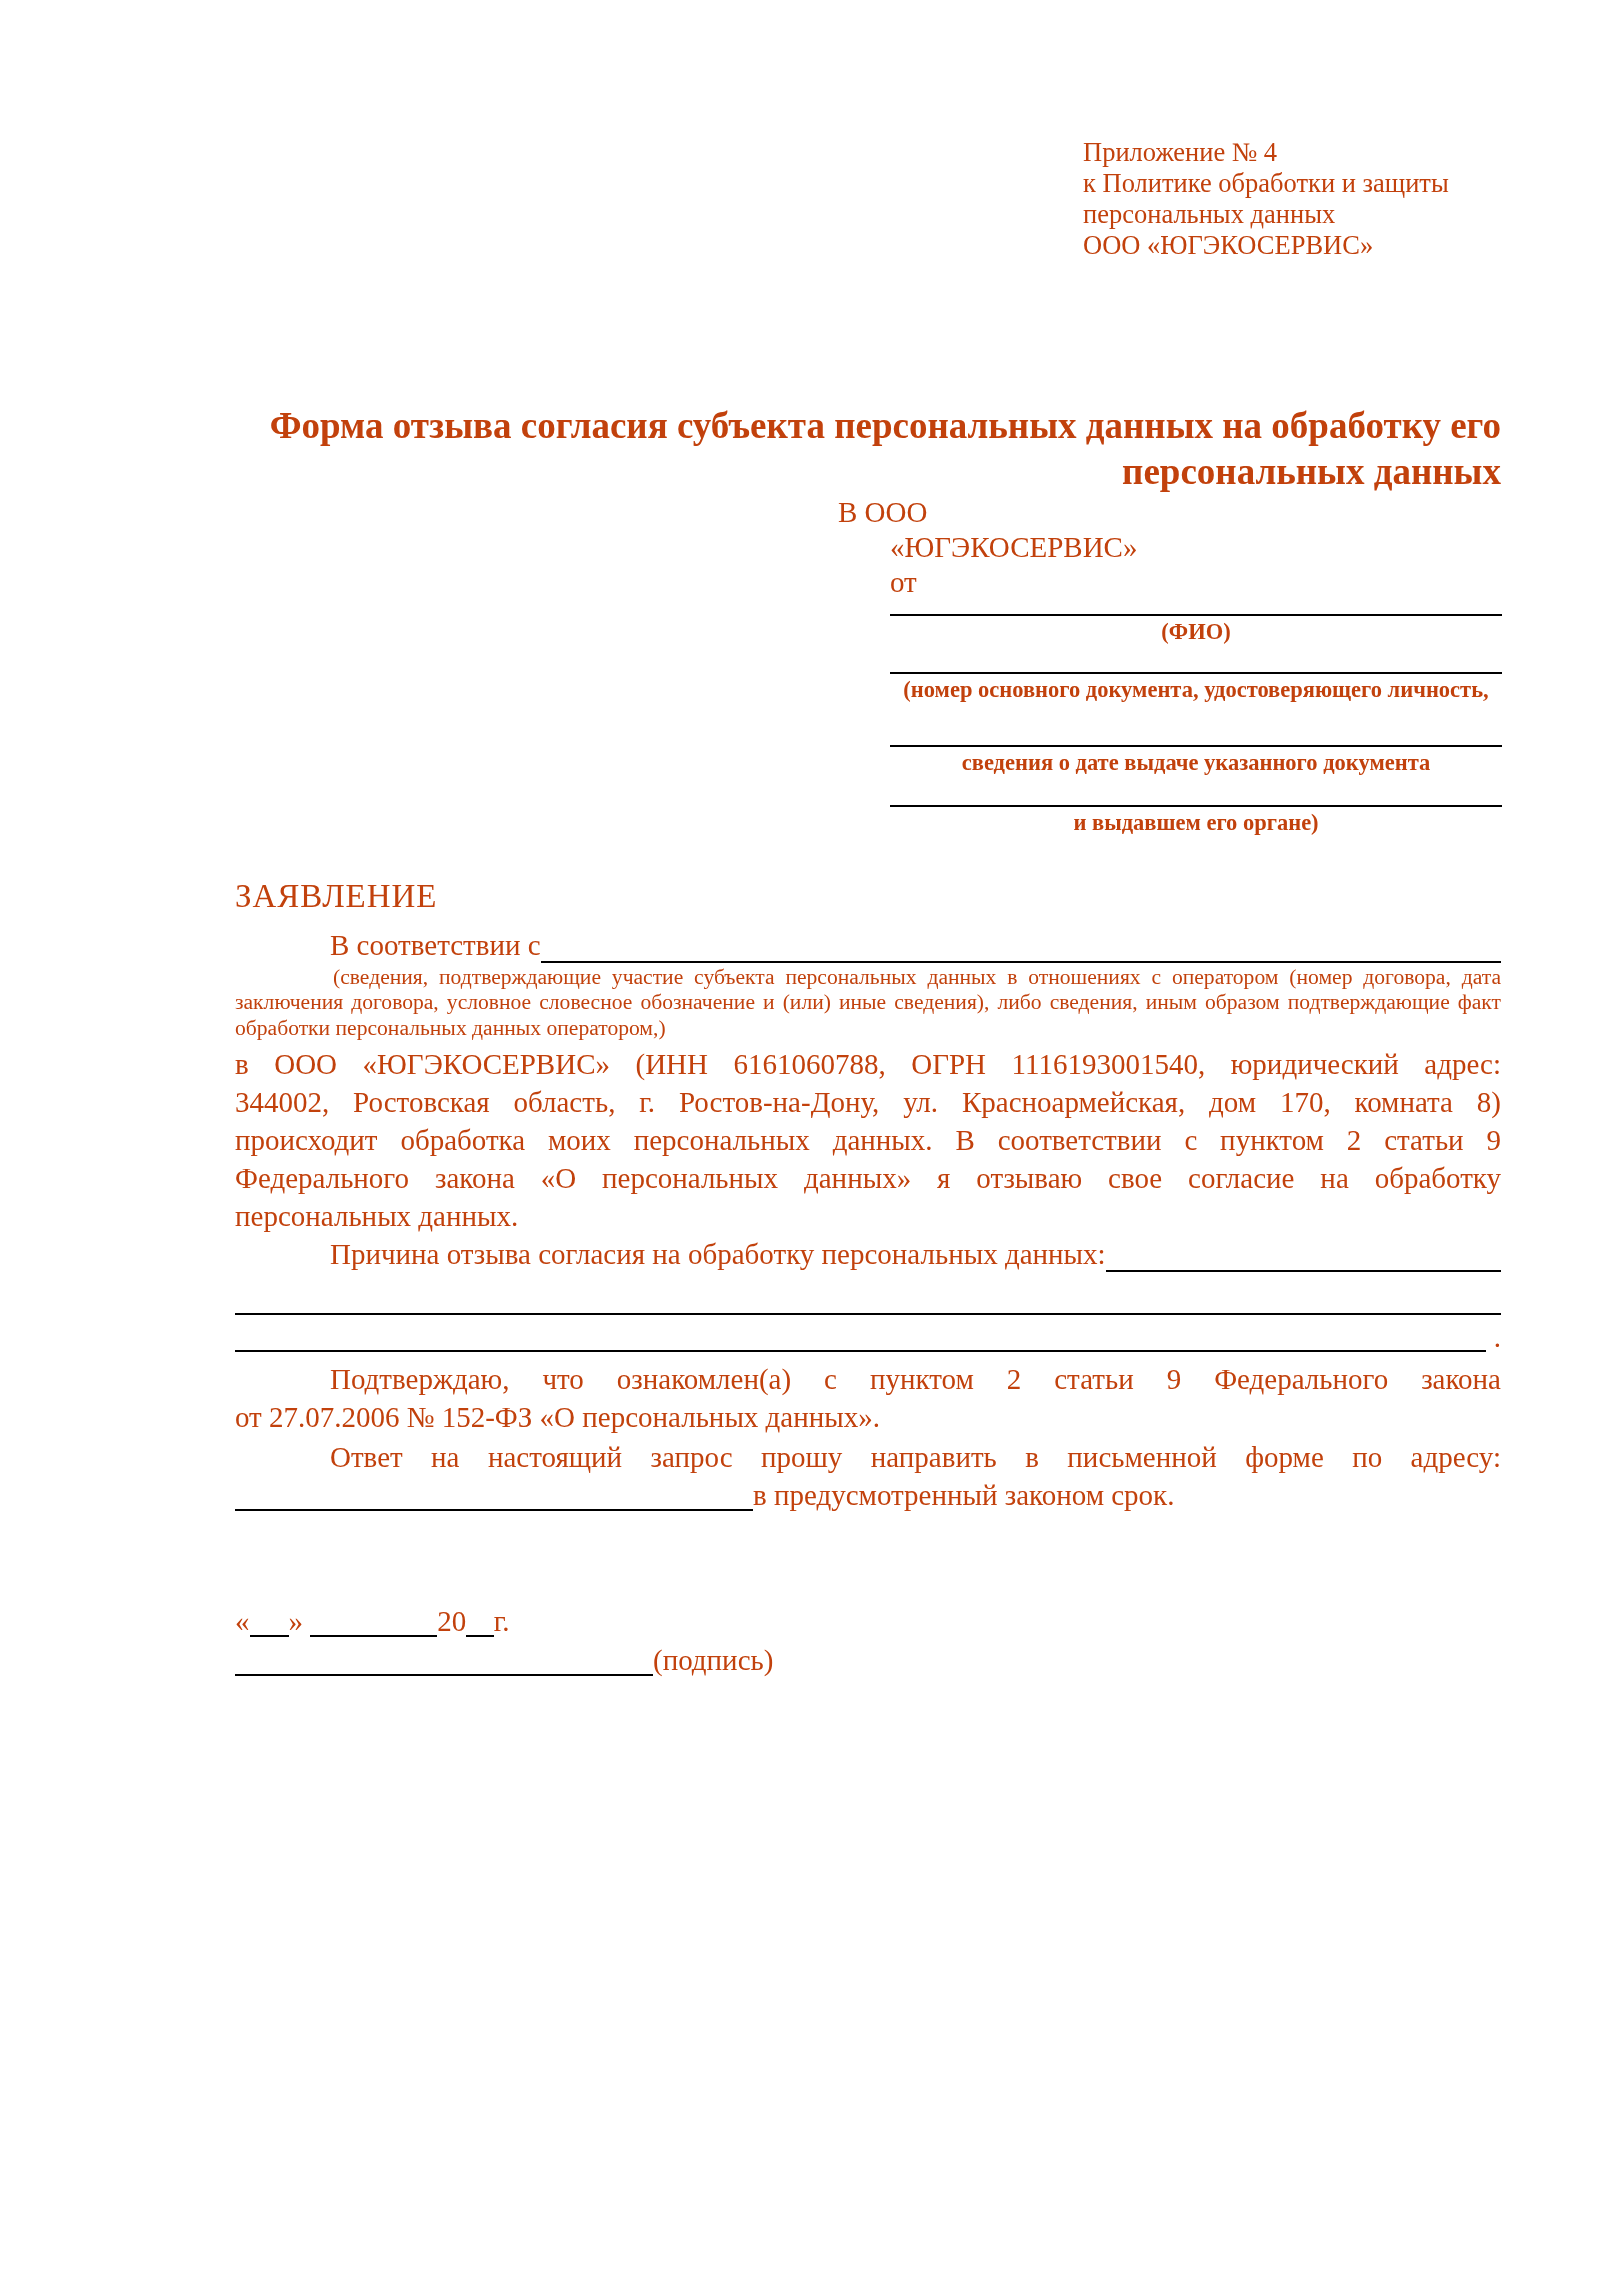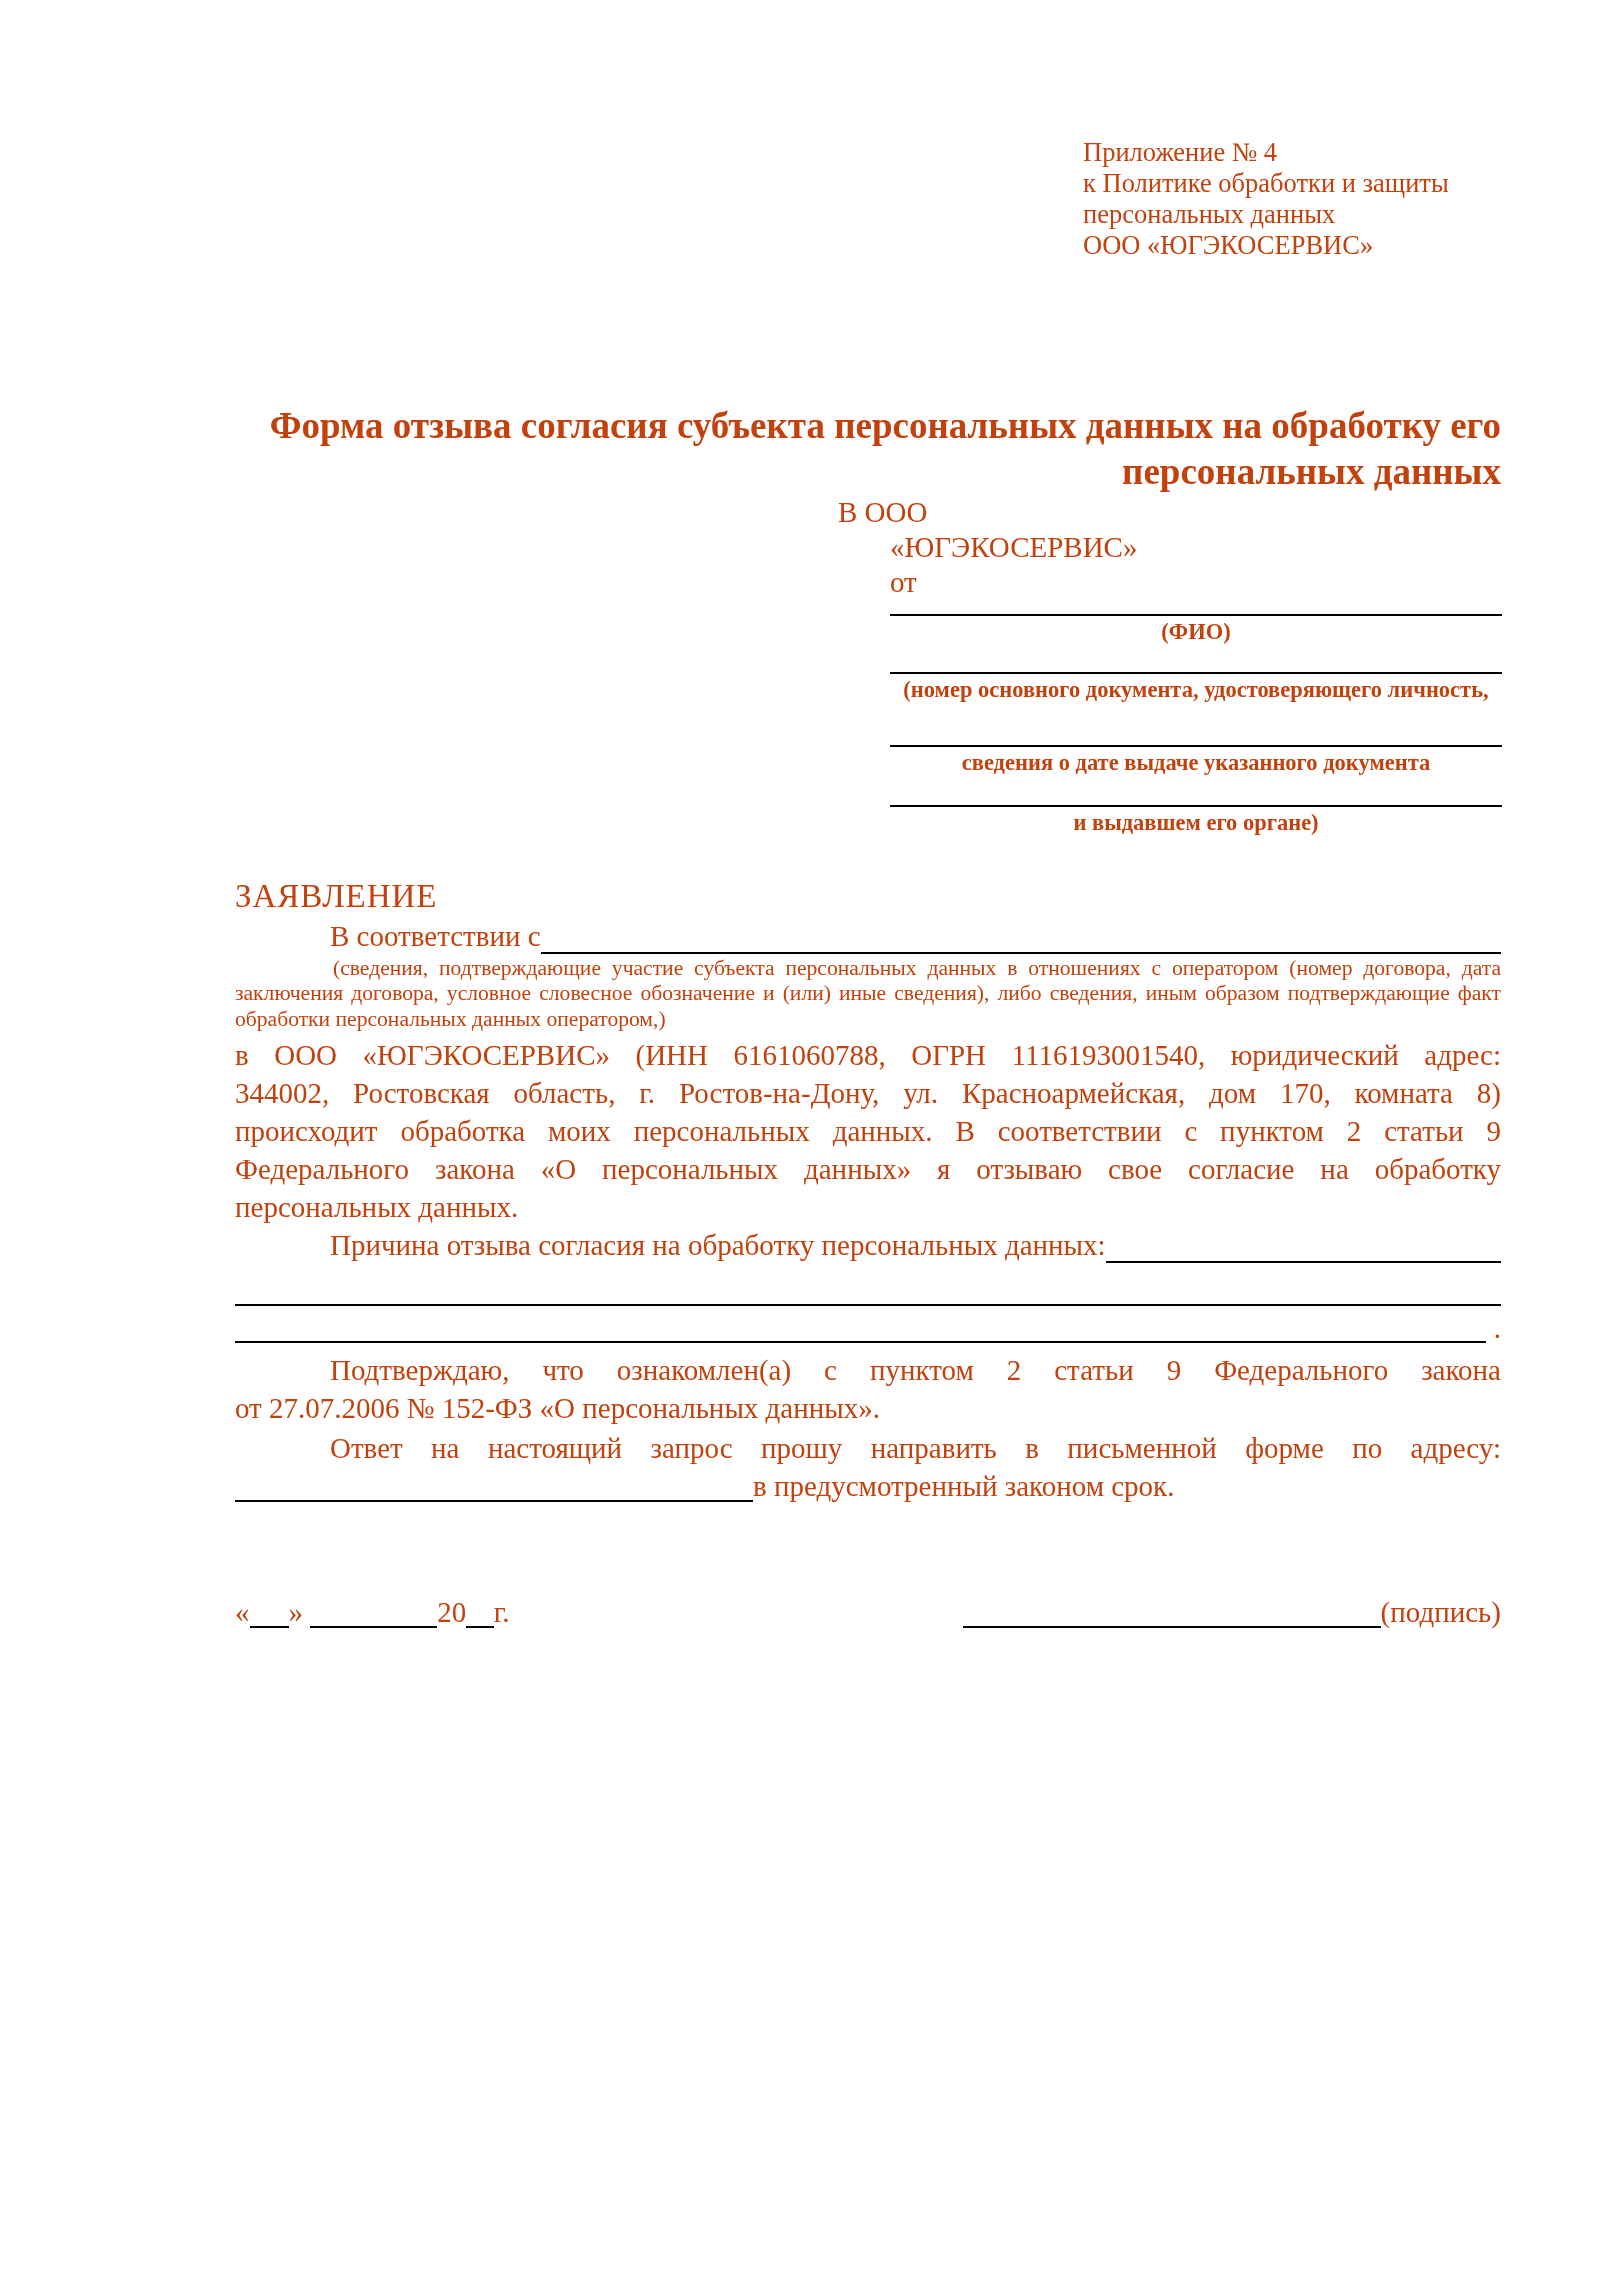--- a/index.html
+++ b/index.html
@@ -37,21 +37,21 @@
   .aline.l2 { margin-top: 27.4px; }
   .aline.l3 { margin-top: 41px; }
   .aline.l4 { margin-top: 29px; }
   .acap { margin-left: 52px; margin-top: 2px; text-align: center; font-size: 22.5px; line-height: 27.4px; font-weight: bold; }
 
   
   .heading { margin-top: 43px; font-size: 33px; line-height: 33px; text-align: left; letter-spacing: 1px; }
 
   .line-flex { display: flex; font-size: 29px; line-height: 39px; }
   .line-flex .txt { white-space: nowrap; }
-  .line-flex.intro { margin-top: 4px; }
+  .line-flex.intro { margin-top: 13px; }
   .line-flex .fill { flex: 1; border-bottom: 2.9px solid #000; margin-bottom: 2px; }
 
   .indent97 { padding-left: 95px; }
 
   .footnote { font-size: 21.6px; line-height: 25.5px; }
   .footnote .fl { text-align: justify; text-align-last: justify; }
   .footnote .fl.first { padding-left: 98px; }
   .footnote .fl.last { text-align: left; text-align-last: left; }
 
   .body-par { margin-top: 3.9px; font-size: 29px; line-height: 38px; }
@@ -66,21 +66,21 @@
   .confirm { margin-top: 7.8px; font-size: 29px; line-height: 38px; }
   .reply { margin-top: 2px; font-size: 29px; line-height: 38px; }
 
   .u { display: inline-block; height: 0; border-bottom: 2.9px solid #000; vertical-align: -5.9px; }
   .u40 { width: 39px; }
   .u130 { width: 127px; }
   .u28 { width: 27.4px; }
   .u426 { width: 418px; }
   .u528 { width: 518px; }
 
-  .sig-row { margin-top: 88px; display: flex; justify-content: space-between; align-items: baseline; font-size: 29px; line-height: 39px; }
+  .sig-row { margin-top: 88px; display: flex; justify-content: space-between; align-items: baseline; font-size: 29px; line-height: 39px; flex-direction: column; }
   .sig-row .grp { white-space: nowrap; }
 </style>
 </head>
 <body>
 
 <div class="page">
   <div class="content">
 
     <div class="header-note">
       <div>Приложение № 4</div>

